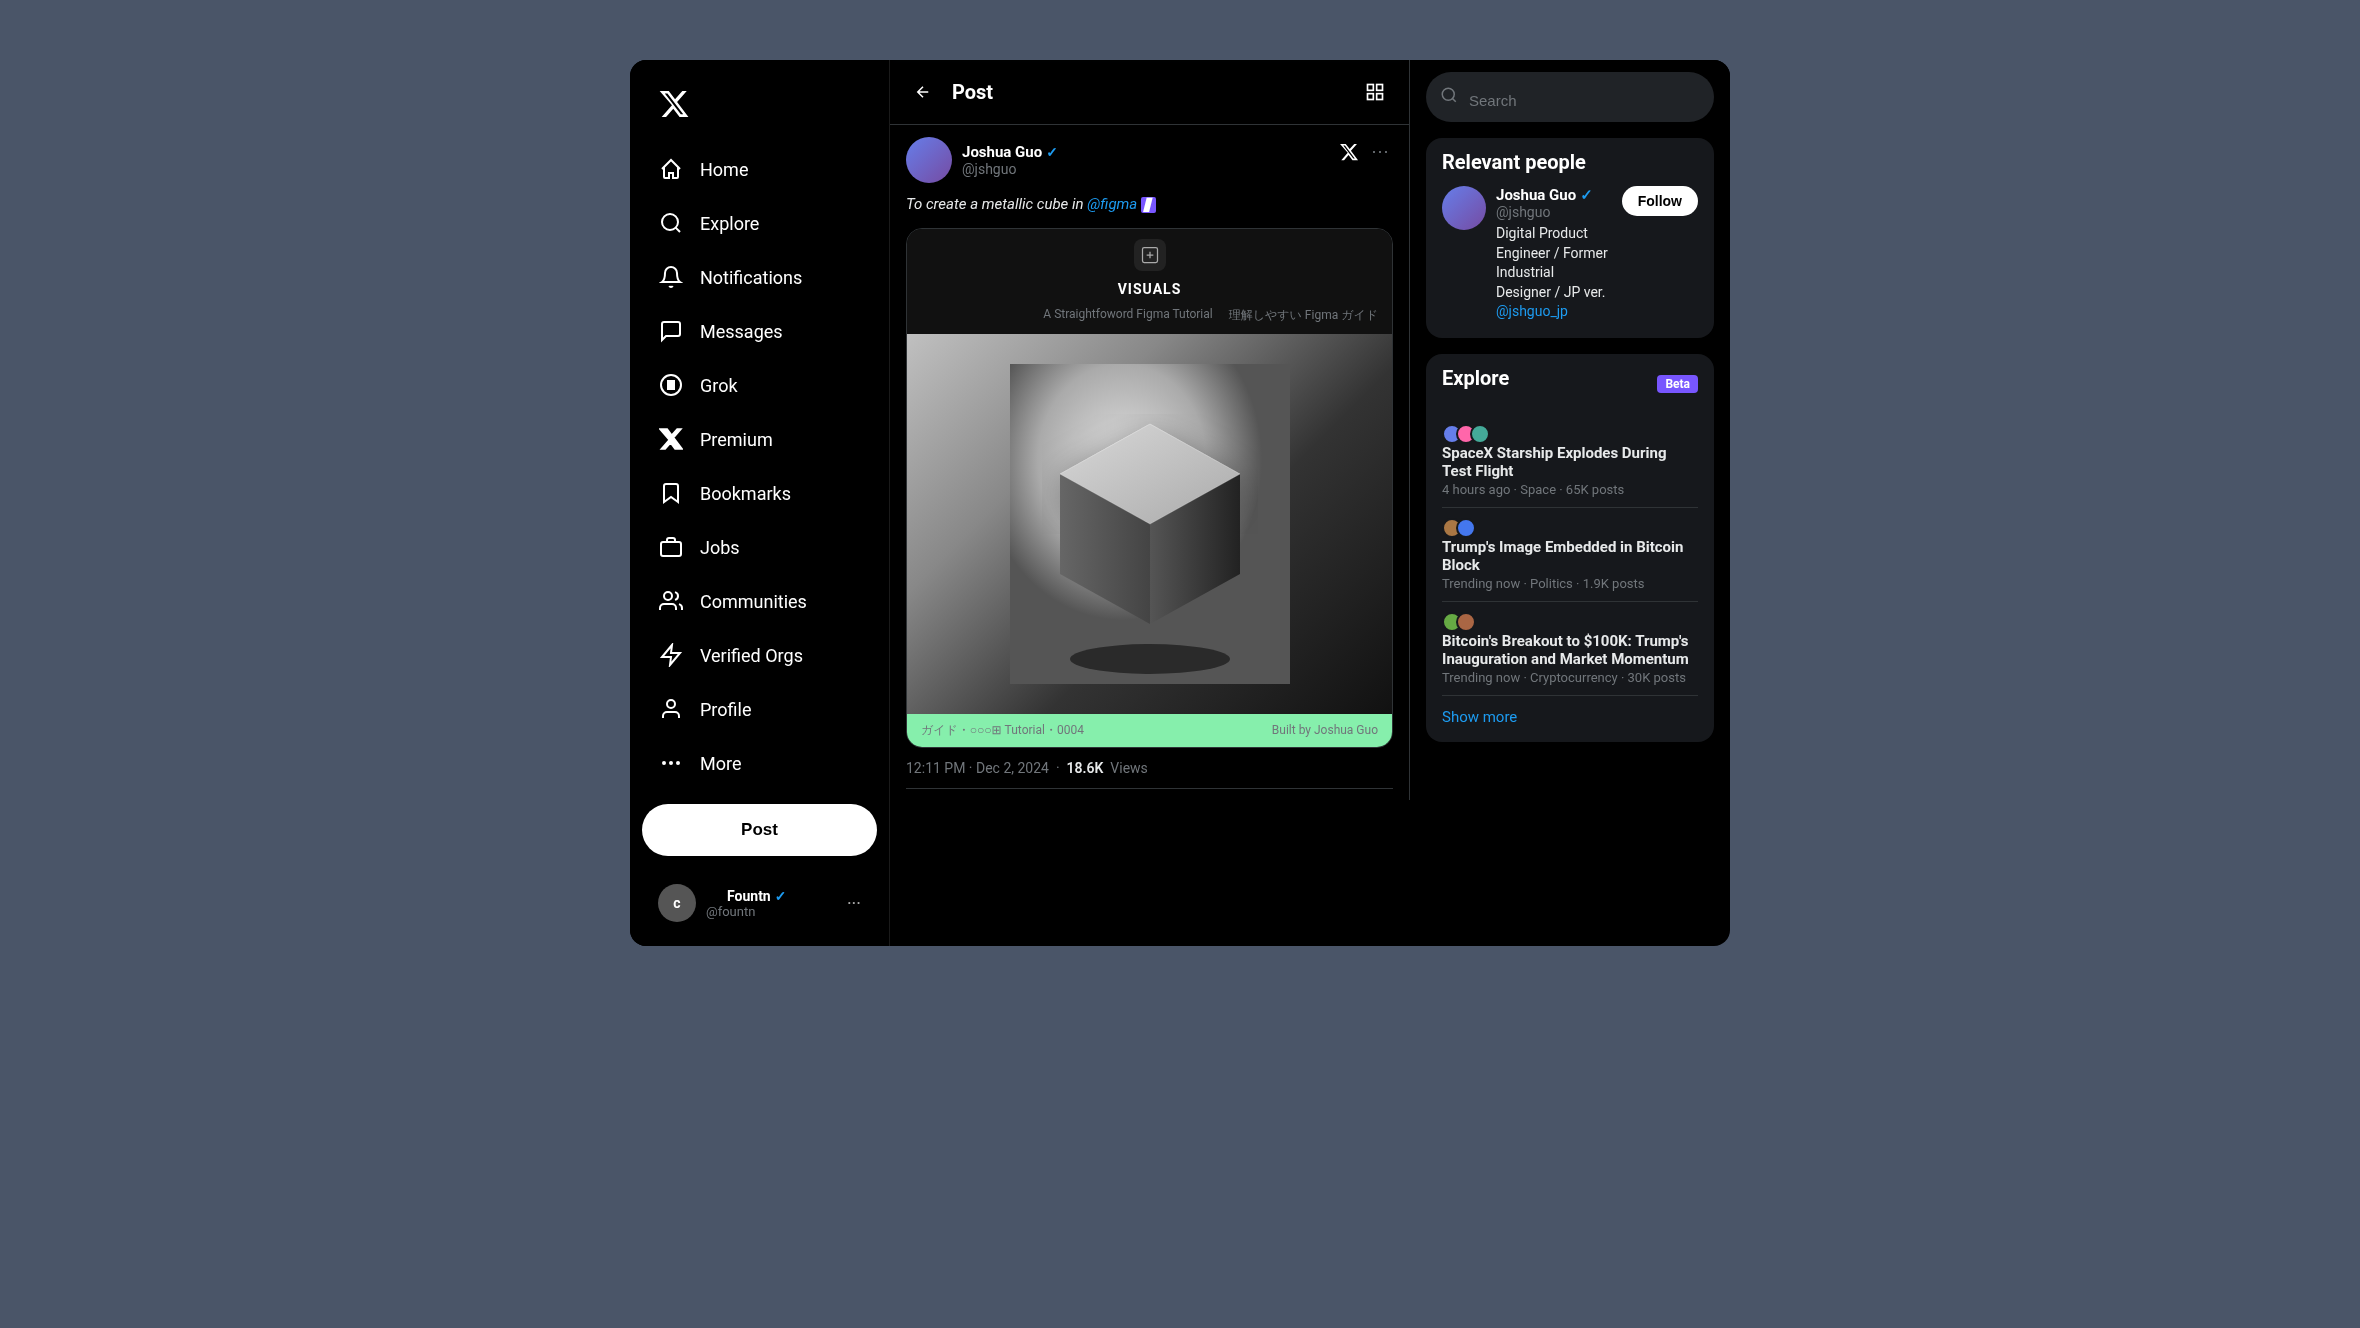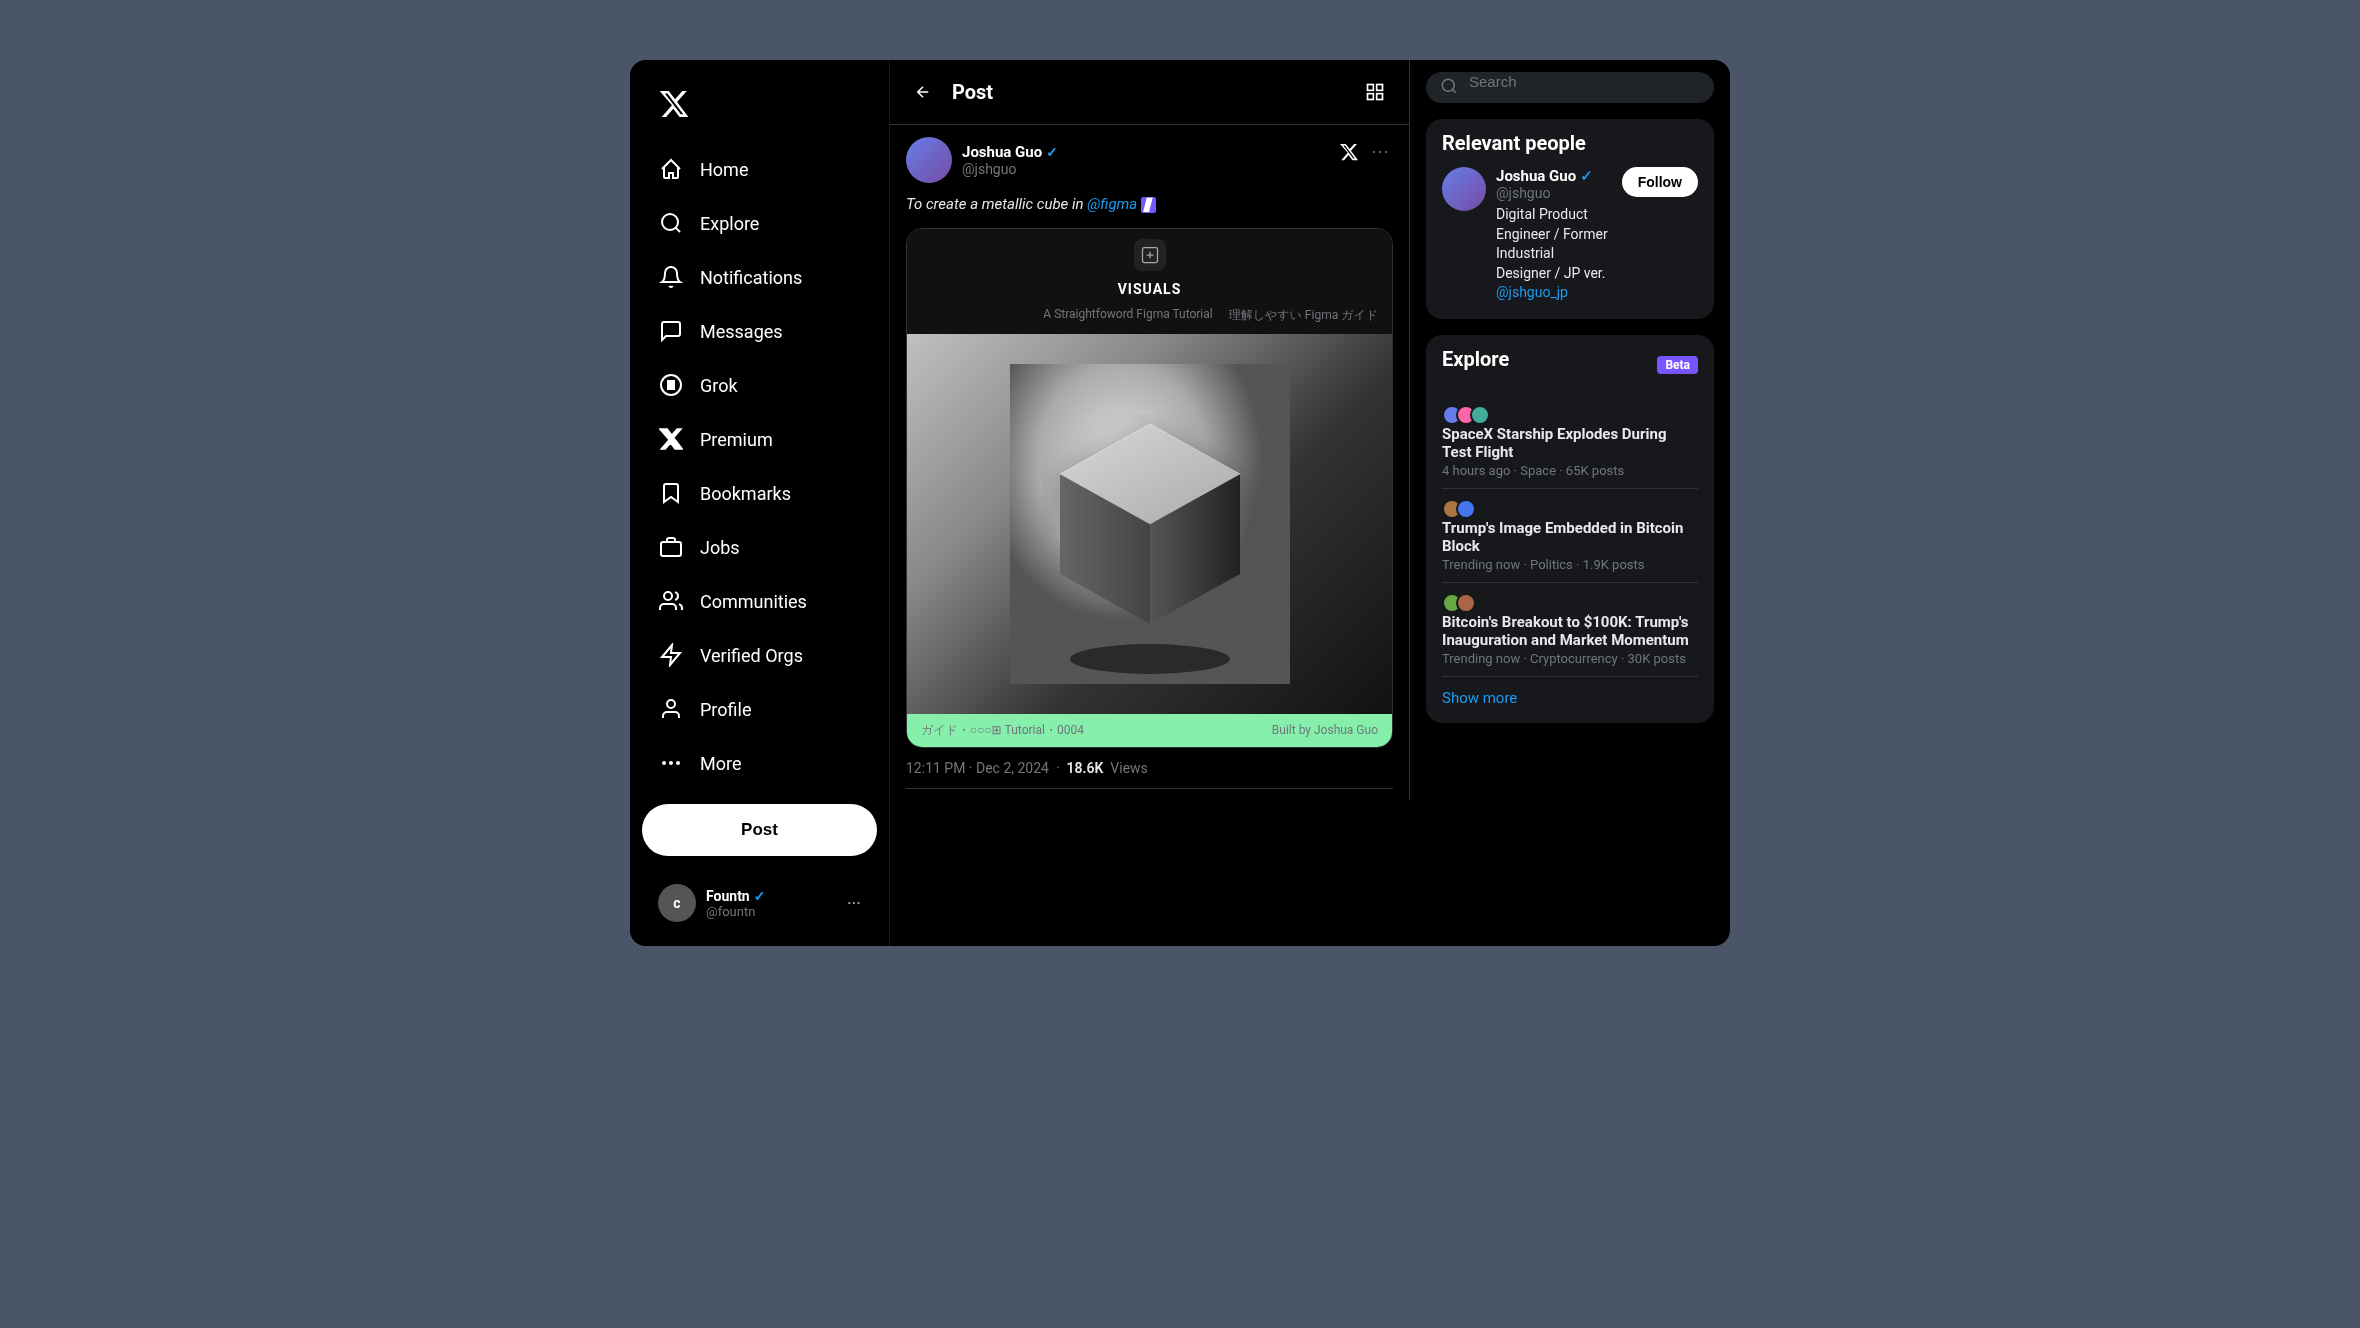--- a/index.html
+++ b/index.html
@@ -350,21 +350,21 @@
     }
     .search-box {
       position: relative;
       margin-bottom: 16px;
     }
     .search-input {
       width: 100%;
       background: #202327;
       border: 1px solid transparent;
       border-radius: 30px;
-      padding: 0 16px 12px 42px;
+      padding: 19px 16px 12px 42px;
       color: #fff;
       font-size: 15px;
       outline: none;
     }
     .search-input::placeholder { color: #71767b; }
     .search-icon-wrap {
       position: absolute;
       left: 14px;
       top: 50%;
       transform: translateY(-50%);
@@ -614,21 +614,21 @@
           </svg>
       </span>
       <span>More</span>
     </div>
 
     <button class="post-button">Post</button>
 
     <div class="bottom-profile" style="margin-top: 16px;">
       <div class="avatar-small">c</div>
       <div style="display:flex;flex-direction:column;">
-        <span style="color:#fff;font-weight:700;font-size:14px;display:flex;align-items:center;gap:4px;">
+        <span style="color:#fff;font-weight:700;font-size:14px;display:flex;align-items:center;gap:4px;margin-left:21px;">
           <span>Fountn</span>
           <span style="color:#1d9bf0;">✓</span>
         </span>
         <span style="color:#71767b;font-size:13px;">@fountn</span>
       </div>
       <span class="bottom-profile-dots">···</span>
     </div>
   </nav>
 
   <main class="main-content">

